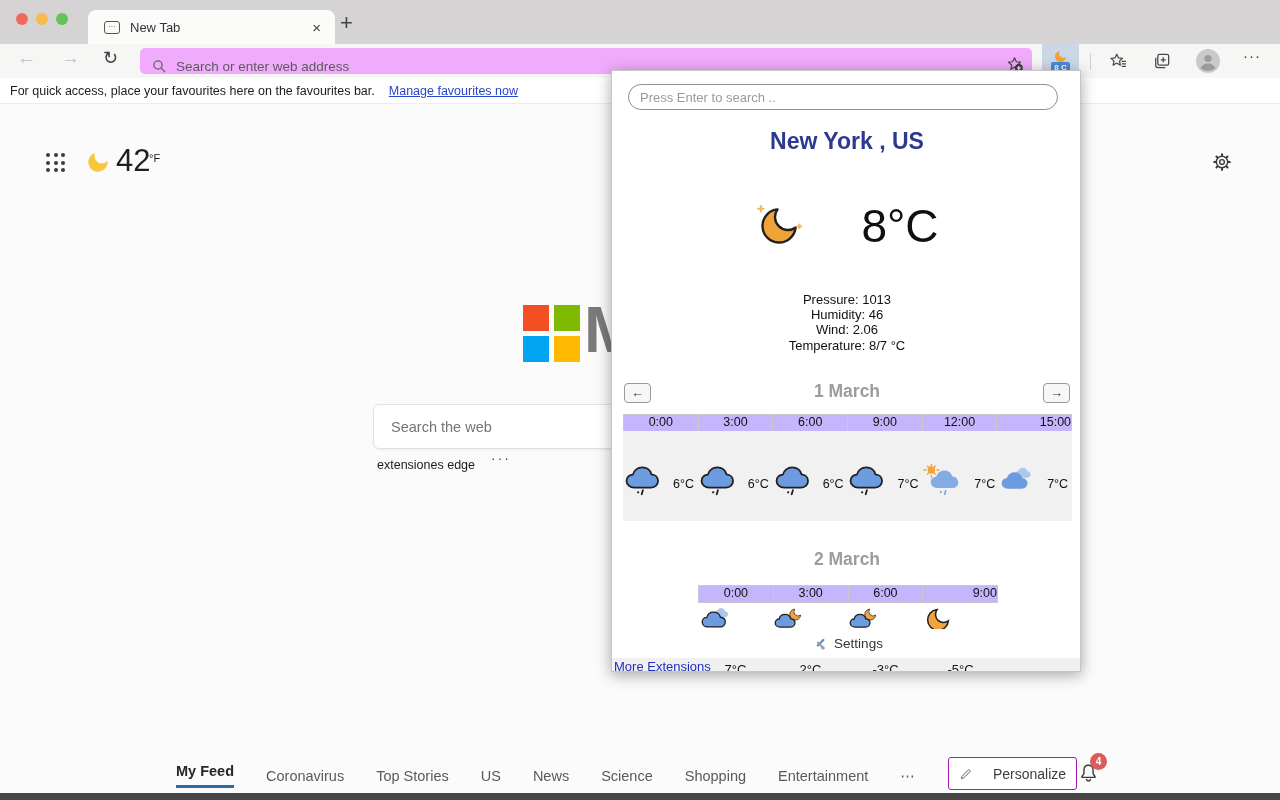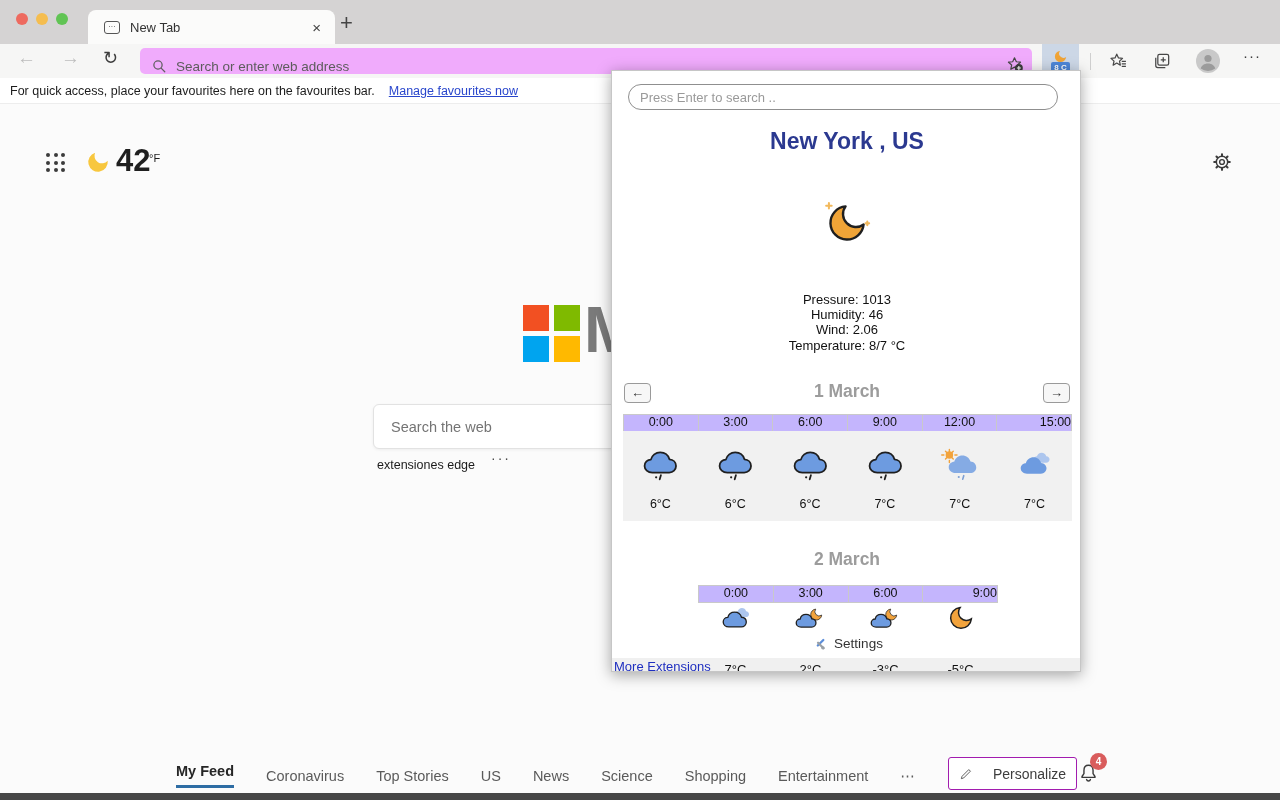--- a/index.html
+++ b/index.html
@@ -31,21 +31,21 @@
 
   
   .favbar { position:absolute; left:0; top:78px; width:1280px; height:26px; background:#fff; border-bottom:1px solid #ededed; display:flex; align-items:center; padding-left:10px; }
   .favbar-msg { font-size:12.5px; color:#1c1c1c; }
   .favbar-link { font-size:12.5px; color:#2946cc; text-decoration:underline; margin-left:14px; font-weight:500; }
 
   
   .grid-icon { position:absolute; left:46px; top:153px; display:grid; grid-template-columns:repeat(3,4px); grid-template-rows:repeat(3,4px); gap:3.5px; }
   .grid-icon span { width:4px; height:4px; background:#3b3b3b; border-radius:50%; }
   .ntp-moon { position:absolute; left:85px; top:149px; }
-  .ntp-temp { position:absolute; left:116px; top:143px; font-size:31px; color:#1f1f1f;font-weight:bold; }
+  .ntp-temp { position:absolute; left:116px; top:143px; font-size:31px; color:#1f1f1f; }
   .ntp-unit { position:absolute; left:149px; top:152px; font-size:11px; color:#1f1f1f; }
   .gear { position:absolute; left:1211px; top:151px; }
   .mslogo { position:absolute; left:523px; top:305px; width:57px; height:57px; display:grid; grid-template-columns:26px 26px; grid-template-rows:26px 26px; gap:5px; }
   .mslogo div { width:26px; height:26px; }
   .ms-m { position:absolute; left:584px; top:293px; font-size:64px; font-weight:bold; color:#7a7a7a; }
   .websearch { position:absolute; left:373px; top:404px; width:350px; height:45px; background:#fff; border:1px solid #e2e2e2; border-radius:6px; box-shadow:0 1px 3px rgba(0,0,0,0.06); font-size:14.5px; color:#747474; padding-left:17px; }
   .websearch::placeholder { color:#747474; }
   .ext-edge-label { position:absolute; left:377px; top:458px; font-size:12.5px; color:#1b1b1b; }
   .ext-edge-more { position:absolute; left:491px; top:450px; font-size:14px; color:#4a4a4a; letter-spacing:2px; }
 
@@ -68,21 +68,21 @@
   .pp-temp { font-size:46px; color:#0f0f0f; }
   .pp-details { position:absolute; left:0; top:221px; width:470px; text-align:center; font-size:13px; color:#111; line-height:15.2px; }
   .pp-daynav { position:absolute; left:0; top:310px; width:470px; height:24px; }
   .pp-navbtn { position:absolute; top:2px; width:27px; height:20px; background:#f7f7f7; border:1px solid #9a9a9a; border-radius:4px; font-size:13px; color:#333; text-align:center; line-height:18px; }
   .pp-prev { left:12px; } .pp-next { right:12px; }
   .pp-daytitle { width:100%; text-align:center; font-size:17.5px; font-weight:bold; color:#9c9c9c; }
   .pp-table { position:absolute; display:flex; border:1px solid #c9c9c9; }
   .pp-th { height:16px; background:#c4b5fd; border-right:1px solid #c9c9c9; font-size:12.5px; color:#111; text-align:center; line-height:15px; }
   .pp-th:last-child { border-right:none;text-align:right; }
   .pp-iconrow1 { position:absolute; left:11px; top:360px; width:449px; height:90px; background:#f1f1f1; display:flex; }
-  .pp-cell { flex:1; display:flex; flex-direction:column; align-items:center; justify-content:flex-start; padding-top:10px; }
+  .pp-cell { flex:1; display:flex; flex-direction:row; align-items:center; justify-content:flex-start; padding-top:10px;gap:12px; }
   .pp-cell .ctemp { font-size:12.5px; color:#111; margin-top:6px; }
   .pp-day2title { position:absolute; left:0; top:478px; width:470px; text-align:center; font-size:17.5px; font-weight:bold; color:#9c9c9c; }
   .pp-iconrow2 { position:absolute; left:86px; top:528px; width:300px; display:flex; }
   .pp-iconrow2 .pp-cell { padding-top:4px; }
   .pp-settingsbar { position:absolute; left:0; top:558px; width:470px; height:29px; background:rgba(255,255,255,0.96); display:flex; align-items:center; justify-content:center; gap:7px; z-index:5; }
   .pp-settings-label { font-size:13.5px; color:#333; }
   .pp-bottomstrip { position:absolute; left:0; top:587px; width:470px; height:15px; background:#f0f0f0; z-index:4; }
   .pp-more-ext { position:absolute; left:2px; top:588px; font-size:13px; font-weight:500; color:#1f2fc0; text-decoration:underline; z-index:6; }
   .pp-cut-temp { position:absolute; top:591px; width:75px; text-align:center; font-size:13px; color:#111; z-index:6; }
 </style>
@@ -221,20 +221,21 @@
 
   <div class="popup">
     <input class="pp-search" placeholder="Press Enter to search .." style="">
     <div class="pp-city">New York , US</div>
 
     <div class="pp-current">
       <svg width="48" height="48" viewBox="0 0 26 26">
         <path d="M22 13.79A9 9 0 1 1 12.21 4 7 7 0 0 0 22 13.79Z" fill="#f0a437" stroke="#1f1f1f" stroke-width="1.3" stroke-linejoin="round"></path>
         <path d="M3.2 2.2v3M1.7 3.7h3M24 12.2v2M23 13.2h2" stroke="#f2b95c" stroke-width="1.1" stroke-linecap="round"></path>
       </svg>
+      <span class="pp-temp">8°C</span>
     </div>
 
     <div class="pp-details">
       <div>Pressure: 1013</div>
       <div>Humidity: 46</div>
       <div>Wind: 2.06</div>
       <div>Temperature: 8/7 °C</div>
     </div>
 
     <div class="pp-daynav">

